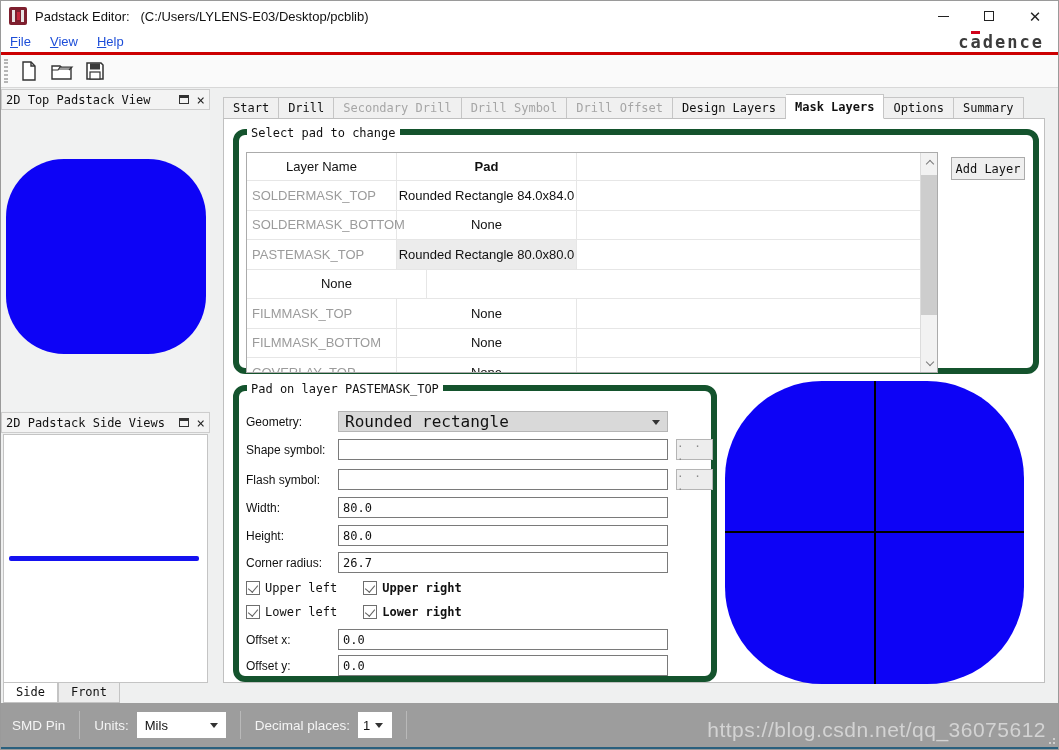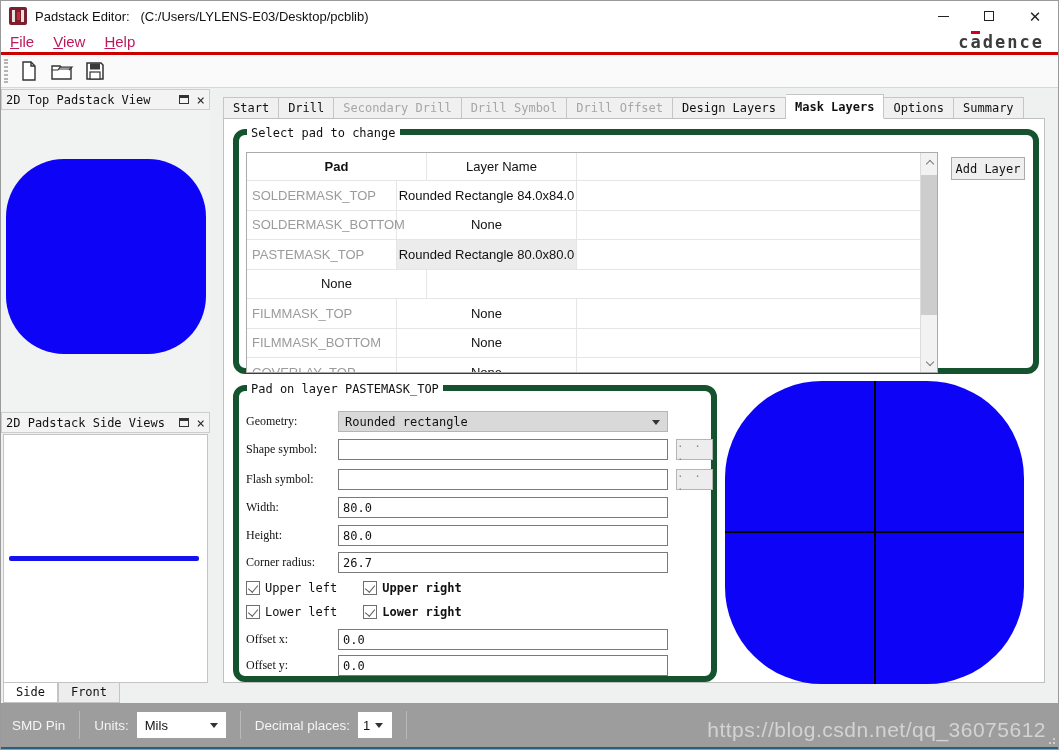--- a/index.html
+++ b/index.html
@@ -19,21 +19,21 @@
   .app-icon::after{content:"";position:absolute;left:7.5px;top:5px;width:3px;height:8px;background:#c5273c;}
   .title{margin-left:8px;font-size:13px;color:#111;white-space:pre;}
   .win-controls{position:absolute;right:0;top:0;height:30px;display:flex;}
   .win-btn{width:46px;height:30px;display:flex;align-items:center;justify-content:center;cursor:default;}
   .glyph-min{width:11px;height:1px;background:#222;}
   .glyph-max{width:10px;height:10px;border:1px solid #222;}
   .glyph-close{font-size:15px;color:#222;line-height:1;}
 
   
   .menubar{position:absolute;left:0;top:30px;width:100%;height:21px;background:#fff;display:flex;align-items:center;gap:19px;padding-left:9px;}
-  .menu-item{font-size:15px;color:#be185d;}
+  .menu-item{font-size:13px;color:#1d4ed8;}
   .menu-item::first-letter{text-decoration:underline;}
   .cadence-logo{position:absolute;right:14px;top:1px;font-family:var(--mono);font-weight:bold;font-size:17px;letter-spacing:2px;color:#3c3c3c;}
   .cadence-logo .abar{position:relative;}
   .cadence-logo .abar::before{content:"";position:absolute;left:0px;top:-1px;width:9px;height:3px;background:#d0021b;}
   .redline{position:absolute;left:0;top:51px;width:100%;height:3px;background:var(--red);}
 
   
   .toolbar{position:absolute;left:0;top:54px;width:100%;height:33px;background:#fafafa;border-bottom:1px solid #d8d8d8;display:flex;align-items:center;}
   .grip{width:4px;height:24px;border-left:2px dotted #b5b5b5;border-right:2px dotted #b5b5b5;margin:0 6px 0 3px;}
   .tb-btn{width:30px;height:28px;display:flex;align-items:center;justify-content:center;margin-right:3px;}
@@ -92,23 +92,23 @@
   .vs-down{bottom:0;}
   .chev{width:6px;height:6px;border-right:1.6px solid #7a7a7a;border-bottom:1.6px solid #7a7a7a;}
   .chev.up{transform:rotate(-135deg);margin-top:4px;}
   .chev.down{transform:rotate(45deg);margin-bottom:4px;}
   .vs-thumb{position:absolute;left:0;top:22px;width:17px;height:140px;background:#cdcdcd;}
 
   .add-layer-btn{position:absolute;left:712px;top:22px;width:74px;height:23px;background:#efefef;border:1px solid #ababab;font-family:var(--mono);font-size:12px;color:#111;display:flex;align-items:center;justify-content:center;}
 
   
   .frow{position:absolute;left:7px;display:flex;align-items:center;height:21px;}
-  .flabel{font-family:Liberation Serif, serif;font-size:12px;color:#111;width:92px;flex:none;}
+  .flabel{font-family:Liberation Sans, sans-serif;font-size:12px;color:#111;width:92px;flex:none;}
   .ftext{width:330px;height:21px;border:1px solid #7a7a7a;background:#fff;font-family:var(--mono);font-size:12px;color:#111;padding:0 4px;}
-  .fdrop{width:330px;height:21px;background:#d9d9d9;border:1px solid #b5b5b5;display:flex;align-items:center;padding:0 6px;font-family:var(--mono);font-size:12px;color:#111;position:relative;}
+  .fdrop{width:330px;height:21px;background:#d9d9d9;border:1px solid #b5b5b5;display:flex;align-items:center;padding:0 6px;font-family:var(--mono);font-size:16px;color:#111;position:relative;}
   .fdrop .darr{position:absolute;right:7px;top:8px;width:0;height:0;border-left:4px solid transparent;border-right:4px solid transparent;border-top:5px solid #333;}
   .browse-btn{width:37px;height:21px;margin-left:8px;background:#ededed;border:1px solid #b5b5b5;color:#8a8a8a;font-size:11px;letter-spacing:2px;display:flex;align-items:center;justify-content:center;font-family:var(--mono);}
   .cbgroup{position:absolute;left:7px;display:flex;height:18px;align-items:center;}
   .cb{display:flex;align-items:center;font-family:var(--mono);font-size:12px;color:#111;}
   .cbbox{width:14px;height:14px;border:1px solid #6e6e6e;background:#fff;margin-right:5px;position:relative;flex:none;}
   .cbbox.checked::after{content:"";position:absolute;left:3px;top:1px;width:5px;height:8px;border-right:1.8px solid #636363;border-bottom:1.8px solid #636363;transform:rotate(40deg);}
   .cb + .cb{margin-left:26px;font-weight:bold;}
 
   
   .preview-shape{position:absolute;left:501px;top:262px;width:299px;height:303px;background:var(--blue);border-radius:97px;}
@@ -221,22 +221,22 @@
       <span class="etab">Summary</span>
     </div>
 
     <div class="tabpage">
 
       <div class="groupbox gb-select">
         <span class="group-label">Select pad to change</span>
 
         <div class="ptable">
           <div class="trow thead">
+            <div class="tcell layer">Layer Name</div>
             <div class="tcell pad">Pad</div>
-            <div class="tcell layer">Layer Name</div>
             <div class="tcell rest"></div>
           </div>
           <div class="trow">
             <div class="tcell layer">SOLDERMASK_TOP</div>
             <div class="tcell pad">Rounded Rectangle 84.0x84.0</div>
             <div class="tcell rest"></div>
           </div>
           <div class="trow">
             <div class="tcell layer">SOLDERMASK_BOTTOM</div>
             <div class="tcell pad">None</div>

